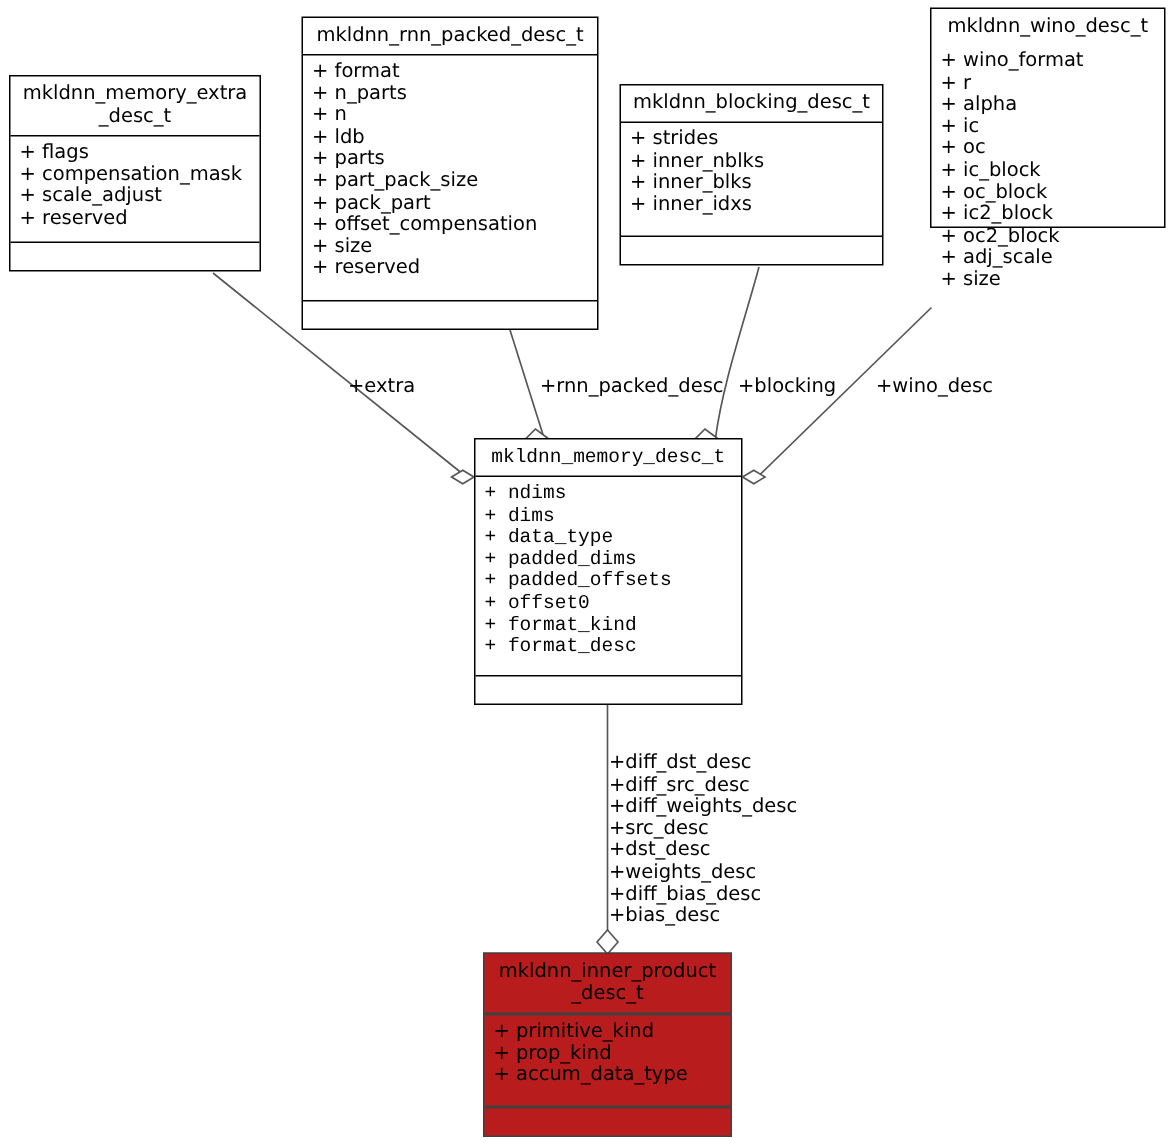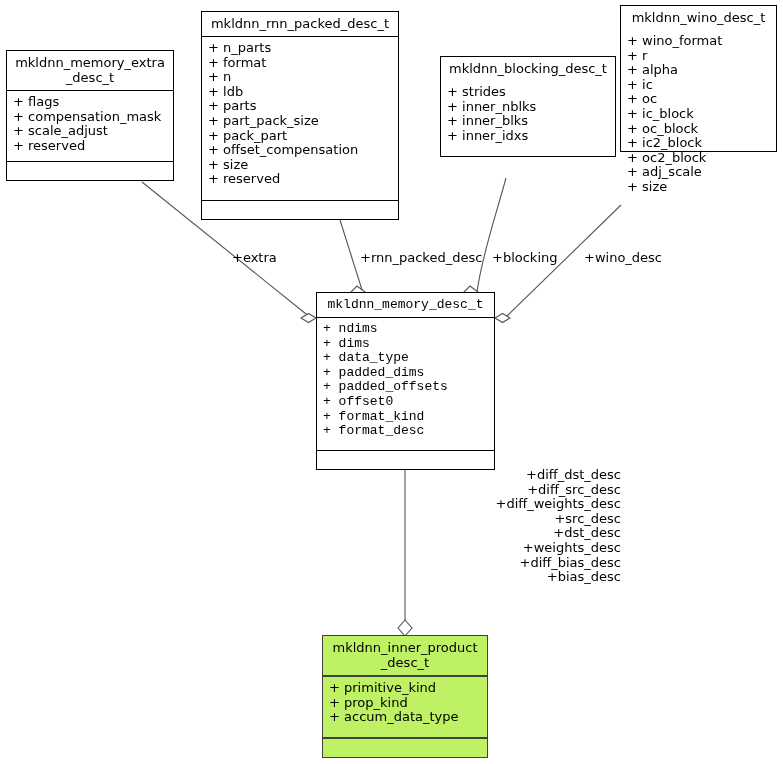--- a/index.html
+++ b/index.html
@@ -25,21 +25,21 @@
   }
   .uml-class {
     position: absolute;
     box-sizing: border-box;
     border: 1px solid #000000;
     background: #ffffff;
     display: flex;
     flex-direction: column;
   }
   .uml-class.shaded {
-    background: #bef264;
+    background: #b91c1c;
     border: 1px solid #404040;
   }
   .cls-title {
     text-align: center;
     font-size: 13px;
     line-height: 15px;
     color: #000000;
     padding: 4px 4px 5px 4px;
     white-space: pre-line;
   }
@@ -111,36 +111,36 @@
       <div class="attr">+ reserved</div>
     </div>
     <div class="sep"></div>
     <div class="cls-ops"></div>
   </div>
 
   <div class="uml-class" style="left:201px; top:11px; width:198px; height:209px;">
     <div class="cls-title">mkldnn_rnn_packed_desc_t</div>
     <div class="sep"></div>
     <div class="cls-attrs">
+      <div class="attr">+ format</div>
       <div class="attr">+ n_parts</div>
-      <div class="attr">+ format</div>
       <div class="attr">+ n</div>
       <div class="attr">+ ldb</div>
       <div class="attr">+ parts</div>
       <div class="attr">+ part_pack_size</div>
       <div class="attr">+ pack_part</div>
       <div class="attr">+ offset_compensation</div>
       <div class="attr">+ size</div>
       <div class="attr">+ reserved</div>
     </div>
     <div class="sep"></div>
     <div class="cls-ops"></div>
   </div>
 
-  <div class="uml-class" style="left:440px; top:56px; width:176px; height:101px;">
+  <div class="uml-class" style="left:413px; top:56px; width:176px; height:121px;">
     <div class="cls-title">mkldnn_blocking_desc_t</div>
     <div class="sep"></div>
     <div class="cls-attrs">
       <div class="attr">+ strides</div>
       <div class="attr">+ inner_nblks</div>
       <div class="attr">+ inner_blks</div>
       <div class="attr">+ inner_idxs</div>
     </div>
     <div class="sep"></div>
     <div class="cls-ops"></div>
@@ -197,21 +197,21 @@
   </div>
 
   <div class="edge-label" style="left:232px; top:250px;">+extra</div>
 
   <div class="edge-label" style="left:360px; top:250px;">+rnn_packed_desc</div>
 
   <div class="edge-label" style="left:492px; top:250px;">+blocking</div>
 
   <div class="edge-label" style="left:584px; top:250px;">+wino_desc</div>
 
-  <div class="edge-label multi" style="left:406px; top:468px; width:215px; text-align:right;">+diff_dst_desc
+  <div class="edge-label multi" style="left:406px; top:502px; width:215px; text-align:left;">+diff_dst_desc
 +diff_src_desc
 +diff_weights_desc
 +src_desc
 +dst_desc
 +weights_desc
 +diff_bias_desc
 +bias_desc</div>
 
 </div>
 

